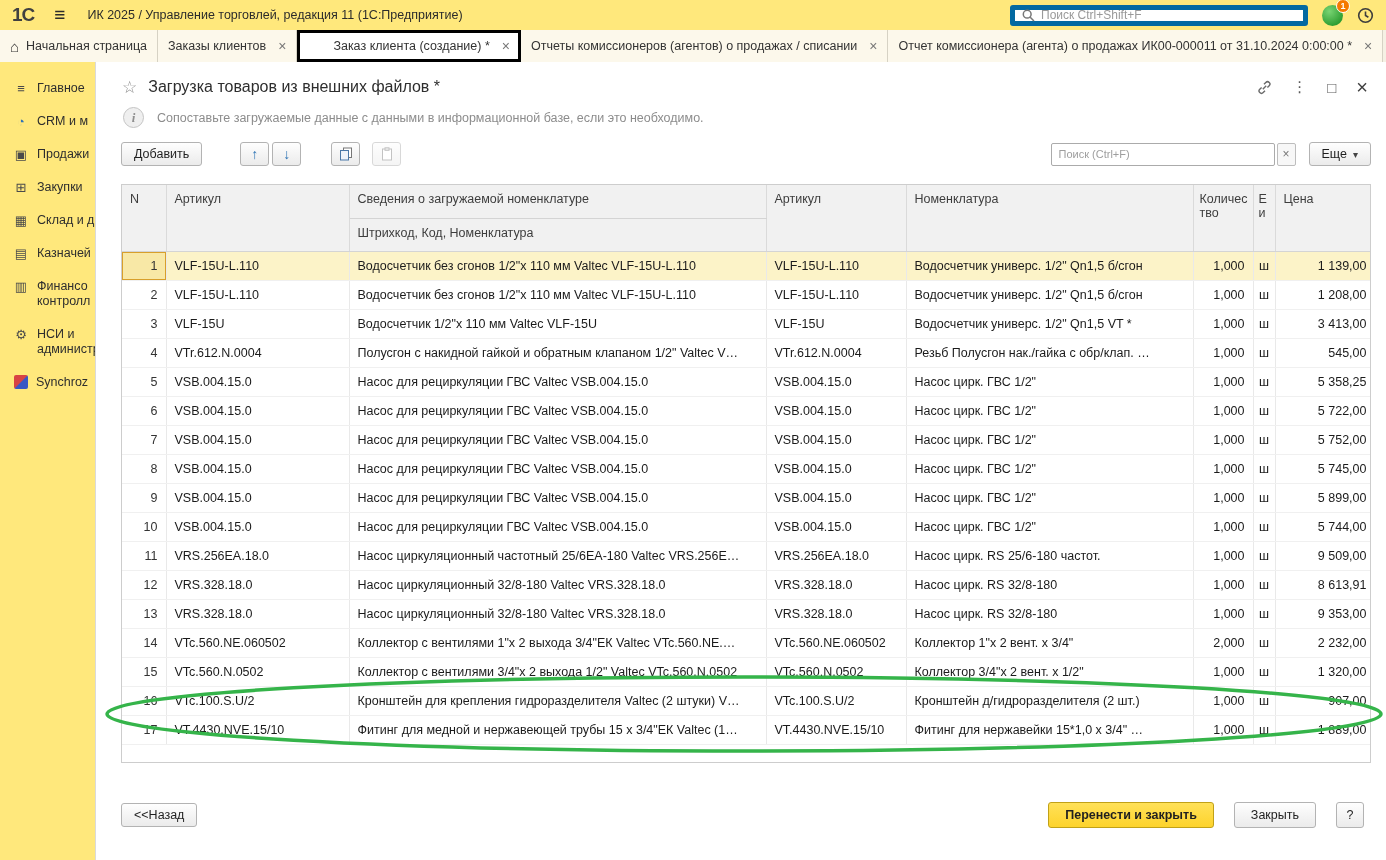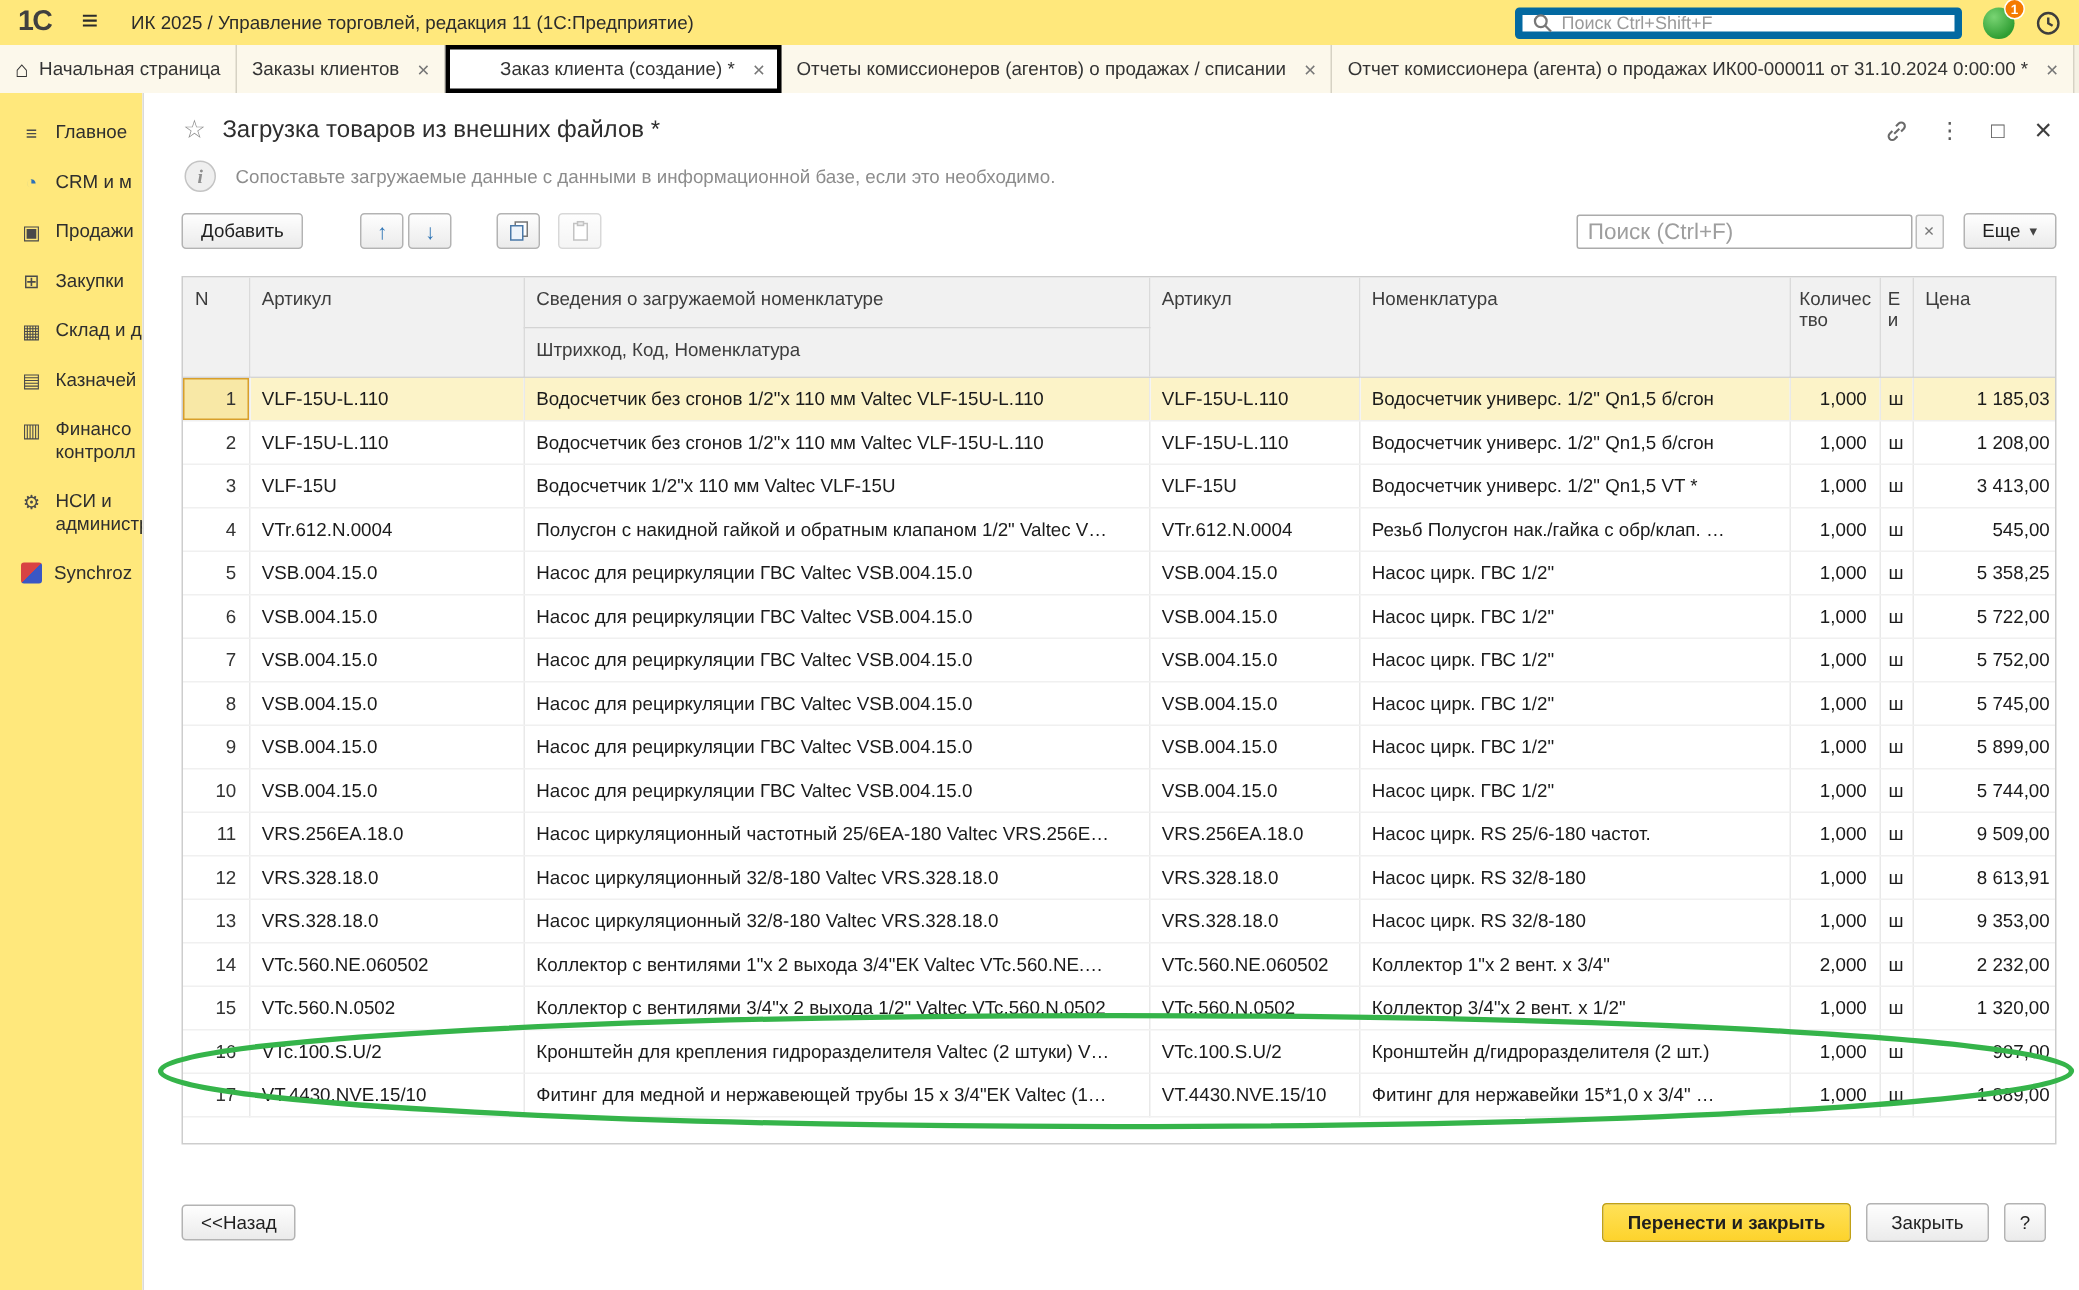--- a/index.html
+++ b/index.html
@@ -43,42 +43,42 @@
 .ticon{font-size:15px;color:#5a5a5a;display:flex;align-items:center;cursor:default;}
 .ticon.closex{font-size:20px;color:#3f3f3f;}
 .inforow{display:flex;align-items:center;gap:13px;padding:5px 16px 9px 27px;height:35px;}
 .info-ic{width:21px;height:21px;border-radius:50%;background:#efefef;border:1px solid #c4c4c4;color:#8e8e8e;font-family:"Liberation Serif",serif;font-style:italic;font-weight:bold;font-size:13px;display:flex;align-items:center;justify-content:center;flex:none;}
 .info-text{font-size:12.5px;color:#8c8c8c;}
 .toolbar{display:flex;align-items:center;padding:5px 15px 10px 25px;height:39px;}
 .btn{height:24px;padding:0 12px;background:linear-gradient(#fefefe,#ebebeb);border:1px solid #b3b3b3;border-radius:3px;font-size:12.5px;color:#1f1f1f;display:inline-flex;align-items:center;justify-content:center;font-family:inherit;cursor:default;}
 .iconbtn{width:29px;padding:0;}
 .arrowbtn{color:#2e74b5;font-weight:bold;font-size:14px;}
 .tb-search{margin-left:auto;display:flex;align-items:center;}
-.tb-search input{width:224px;height:23px;border:1px solid #ababab;border-radius:2px;padding:0 7px;font-size:15px;color:#333;font-family:inherit;outline:none;}
+.tb-search input{width:224px;height:23px;border:1px solid #ababab;border-radius:2px;padding:0 7px;font-size:11px;color:#333;font-family:inherit;outline:none;}
 .tb-search input::placeholder{color:#9e9e9e;}
 .clearbtn{width:19px;height:23px;margin-left:2px;background:#f7f7f7;border:1px solid #bdbdbd;border-radius:2px;color:#777;font-size:12px;display:flex;align-items:center;justify-content:center;}
 .morebtn{margin-left:13px;}
 .morebtn .caret{margin-left:6px;font-size:10px;color:#444;}
 
 
 .tablewrap{margin:8px 15px 0 25px;border:1px solid #cdcdcd;height:579px;overflow:hidden;background:#fff;}
 table{border-collapse:collapse;table-layout:fixed;width:100%;font-size:12.5px;}
 th{background:#f1f1f1;border-right:1px solid #dadada;border-bottom:1px solid #d4d4d4;font-weight:normal;text-align:left;vertical-align:top;padding:7px 8px 3px 8px;color:#3d3d3d;height:33px;overflow:hidden;}
 th.wrapany{word-break:break-all;padding:7px 4px 3px 6px;}
 th.unit{padding:7px 3px 3px 5px;}
 td{border-right:1px solid #e9e9e9;border-bottom:1px solid #f0f0f0;padding:0 8px;height:29px;white-space:nowrap;overflow:hidden;text-overflow:ellipsis;color:#1b1b1b;}
 td.num{text-align:right;color:#333;}
 td.r{text-align:right;}
 td.c{text-align:center;padding:0 3px;}
 tr.sel td{background:#fcf3c8;}
 tr.sel td.num{background:#f8e8a6;box-shadow:inset 0 0 0 1px #d89f2b;}
 
 
 .dlg-footer{position:absolute;left:0;right:0;bottom:18px;height:46px;display:flex;align-items:center;padding:0 22px 8px 25px;background:#fff;}
-.f-right{margin-left:auto;display:flex;gap:10px;align-items:flex-end;}
+.f-right{margin-left:auto;display:flex;gap:20px;align-items:flex-end;}
 .btn.primary{background:linear-gradient(#ffe158,#fdd32c);border:1px solid #c1a117;font-weight:bold;height:26px;padding:0 16px;}
 .btn.help{width:28px;height:26px;}
 .btn.closebtn{height:26px;padding:0 16px;}
 
 
 .overlay{position:absolute;left:0;top:0;pointer-events:none;z-index:40;}
 </style>
 </head>
 <body>
 
@@ -248,21 +248,21 @@
         </thead>
         <tbody>
             <tr class="sel">
               <td class="num">1</td>
               <td>VLF-15U-L.110</td>
               <td>Водосчетчик без сгонов 1/2"x 110 мм Valtec VLF-15U-L.110</td>
               <td>VLF-15U-L.110</td>
               <td>Водосчетчик универс. 1/2" Qn1,5 б/сгон</td>
               <td class="r">1,000</td>
               <td class="c">ш</td>
-              <td class="r">1 185,03</td>
+              <td class="r">1 139,00</td>
             </tr>
             <tr>
               <td class="num">2</td>
               <td>VLF-15U-L.110</td>
               <td>Водосчетчик без сгонов 1/2"x 110 мм Valtec VLF-15U-L.110</td>
               <td>VLF-15U-L.110</td>
               <td>Водосчетчик универс. 1/2" Qn1,5 б/сгон</td>
               <td class="r">1,000</td>
               <td class="c">ш</td>
               <td class="r">1 208,00</td>

